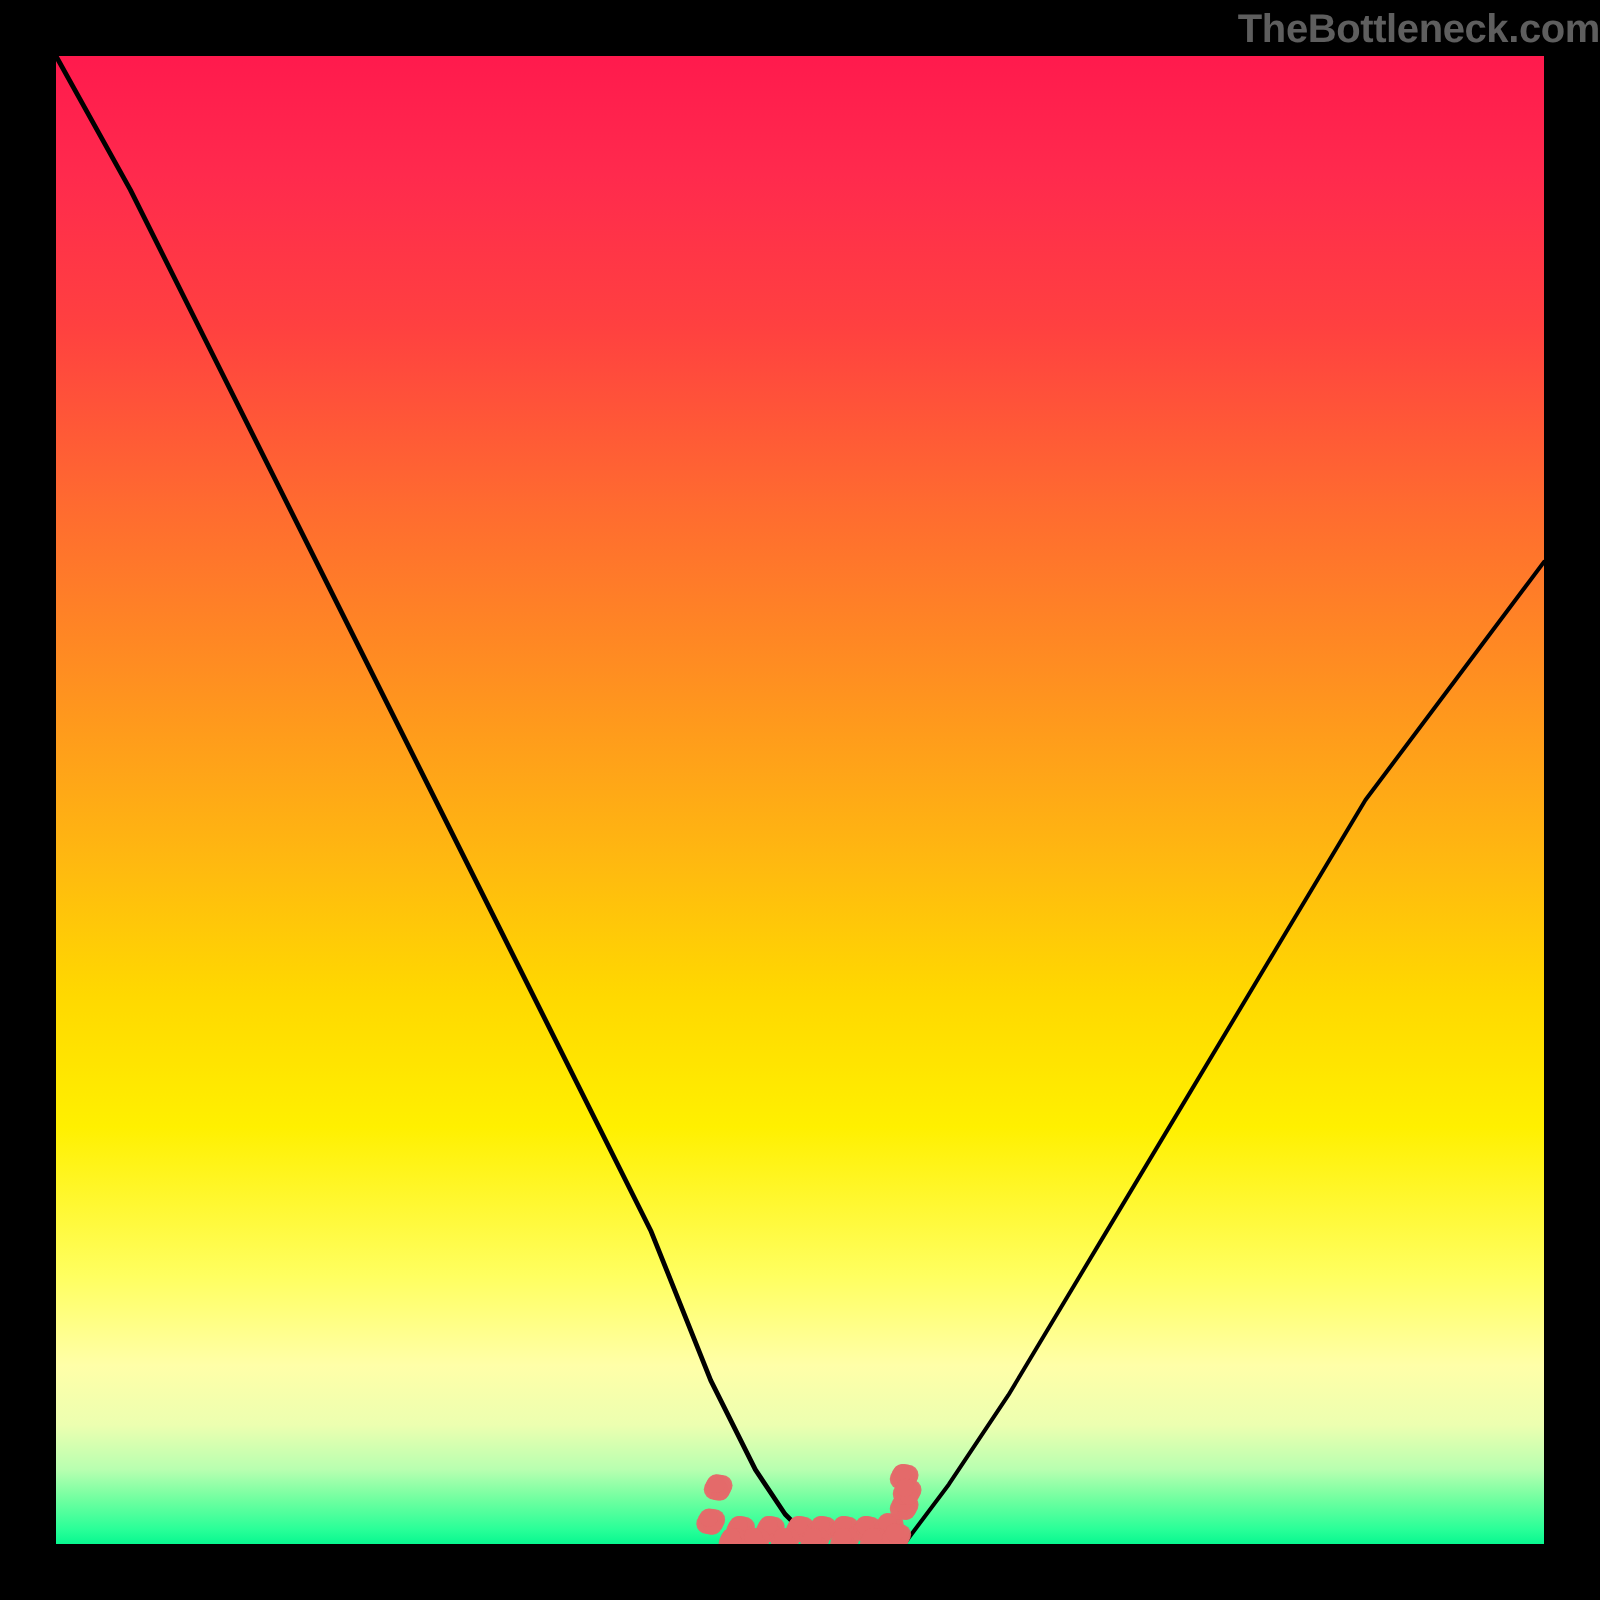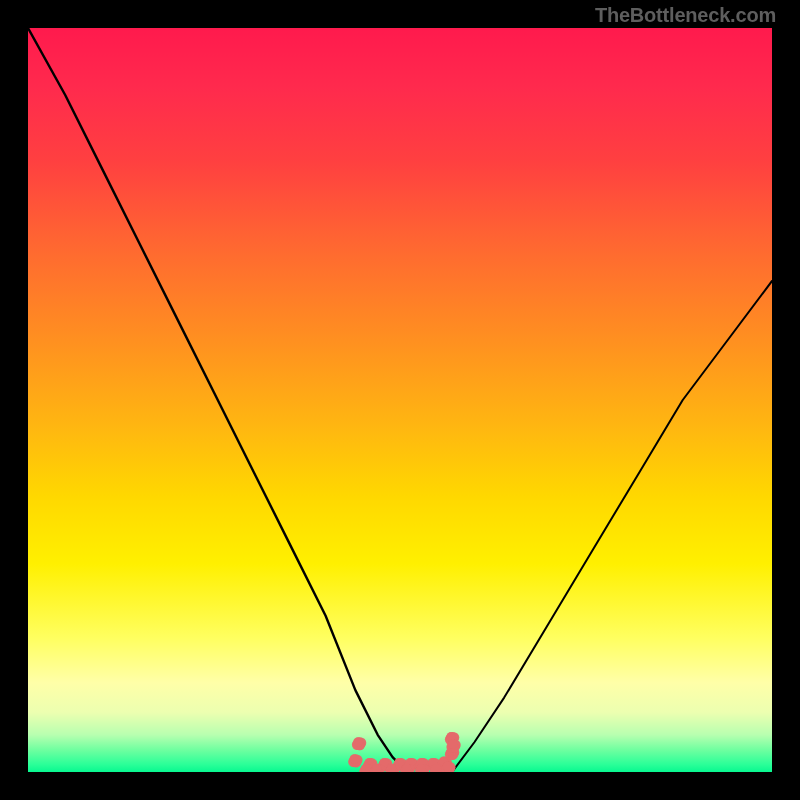--- a/index.html
+++ b/index.html
@@ -28,21 +28,21 @@
       #ffff60 82%,
       #ffffa8 88%,
       #ecffb0 92%,
       #b8ffb0 95%,
       #70ffa0 97%,
       #2aff98 99%,
       #08f890 100%);
   }
   .watermark {
     position: absolute;
-    right: 24px;
+    right: 0;
     top: 4px;
     font-family: Arial, Helvetica, sans-serif;
     font-size: 20px;
     font-weight: 600;
     color: #5e5e5e;
     letter-spacing: -0.2px;
   }
   svg.curves {
     position: absolute;
     left: 0; top: 0;

